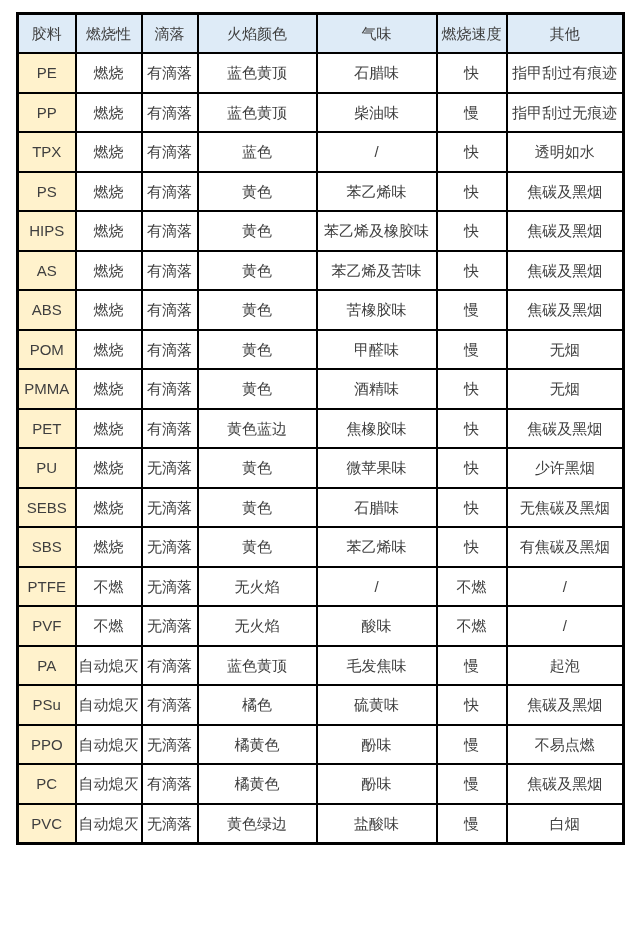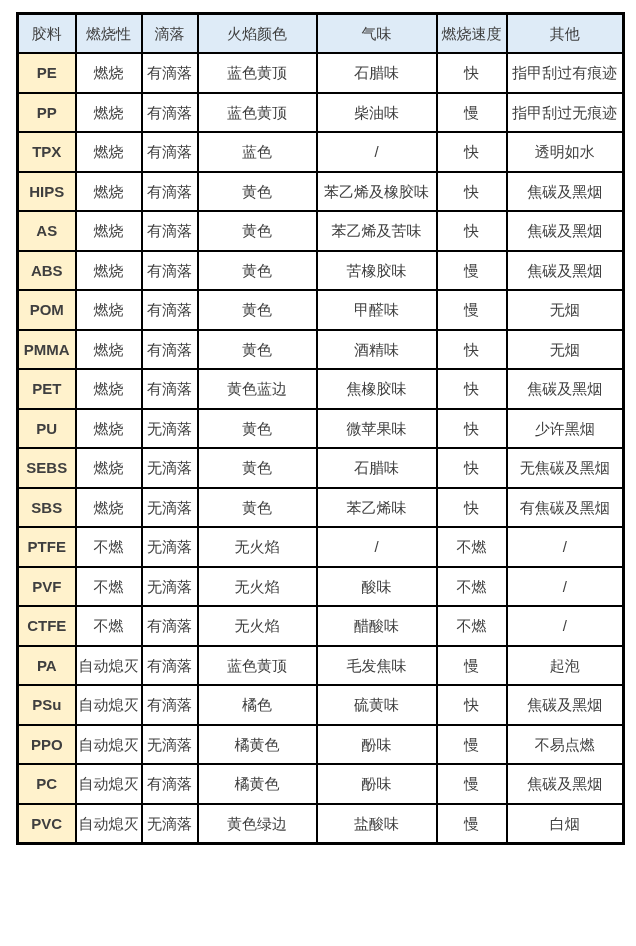--- a/index.html
+++ b/index.html
@@ -38,21 +38,20 @@
     color:var(--text);
     white-space:nowrap;
     overflow:hidden;
     line-height:1;
   }
   .burn-table thead th{
     background:var(--header-bg);
   }
   .burn-table tbody th{
     background:var(--material-bg);
-    font-weight:bold;
   }
   
   col.c-material{width:58px;}
   col.c-flammability{width:66px;}
   col.c-dripping{width:56px;}
   col.c-flame{width:119px;}
   col.c-odor{width:120px;}
   col.c-speed{width:70px;}
   col.c-other{width:117px;}
 </style>
@@ -103,20 +102,29 @@
         <tr>
           <th>TPX</th>
           <td>燃烧</td>
           <td>有滴落</td>
           <td>蓝色</td>
           <td>/</td>
           <td>快</td>
           <td>透明如水</td>
         </tr>
         <tr>
+          <th>PS</th>
+          <td>燃烧</td>
+          <td>有滴落</td>
+          <td>黄色</td>
+          <td>苯乙烯味</td>
+          <td>快</td>
+          <td>焦碳及黑烟</td>
+        </tr>
+        <tr>
           <th>HIPS</th>
           <td>燃烧</td>
           <td>有滴落</td>
           <td>黄色</td>
           <td>苯乙烯及橡胶味</td>
           <td>快</td>
           <td>焦碳及黑烟</td>
         </tr>
         <tr>
           <th>AS</th>
@@ -198,29 +206,20 @@
           <td>/</td>
           <td>不燃</td>
           <td>/</td>
         </tr>
         <tr>
           <th>PVF</th>
           <td>不燃</td>
           <td>无滴落</td>
           <td>无火焰</td>
           <td>酸味</td>
-          <td>不燃</td>
-          <td>/</td>
-        </tr>
-        <tr>
-          <th>CTFE</th>
-          <td>不燃</td>
-          <td>有滴落</td>
-          <td>无火焰</td>
-          <td>醋酸味</td>
           <td>不燃</td>
           <td>/</td>
         </tr>
         <tr>
           <th>PA</th>
           <td>自动熄灭</td>
           <td>有滴落</td>
           <td>蓝色黄顶</td>
           <td>毛发焦味</td>
           <td>慢</td>

